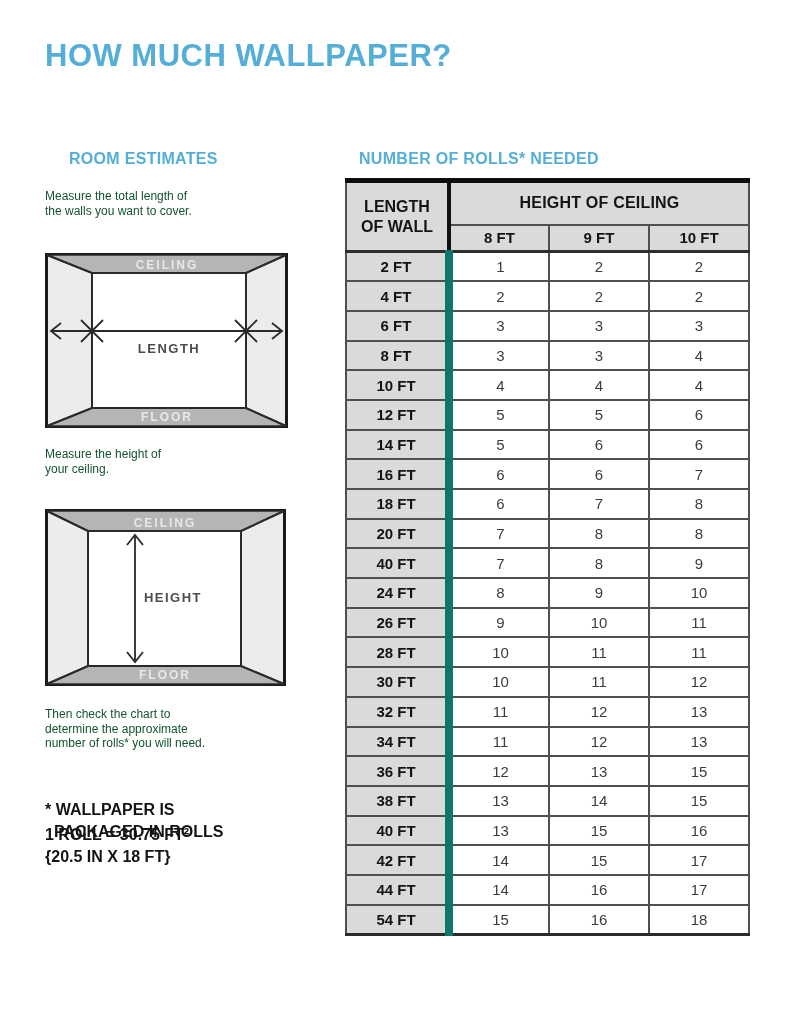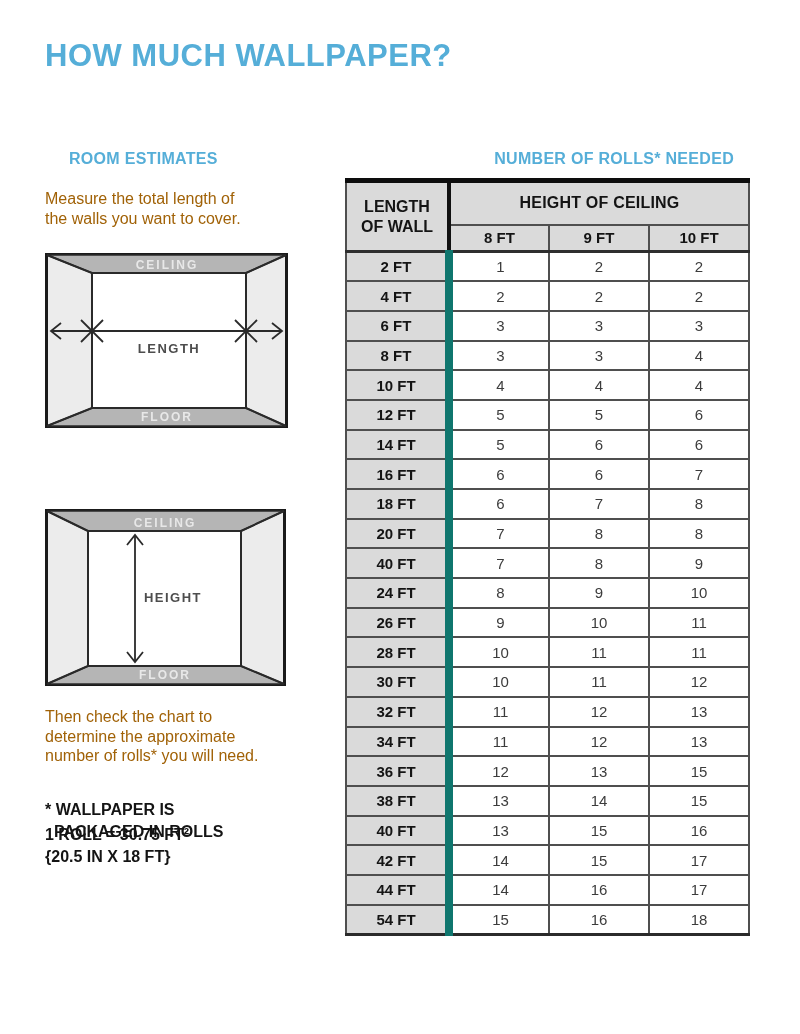--- a/index.html
+++ b/index.html
@@ -11,23 +11,23 @@
     overflow:hidden;
   }
   .title {
     position:absolute; left:45px; top:38px;
     font-size:31px; font-weight:bold; letter-spacing:.5px; color:var(--accent);text-align:right;
   }
   .section-head {
     position:absolute; font-size:16px; font-weight:bold; letter-spacing:.3px; color:var(--accent);
   }
   #room-estimates-heading { left:45px; top:150px;margin-left:24px; }
-  #rolls-needed-heading { left:331px; top:150px; width:403px; text-align:right; }
+  #rolls-needed-heading { left:359px; top:150px; width:403px; text-align:left; }
   .body-text {
-    position:absolute; left:45px; font-size:16px; line-height:1.22; color:#a16207;
+    position:absolute; left:45px; font-size:12px; line-height:1.22; color:#14532d;
     white-space:pre-line;
   }
   #step1 { top:189px; }
   #step2 { top:447px; }
   #step3 { top:707px; }
   .note-text {
     position:absolute; left:45px; font-size:16px; font-weight:bold; color:#141414;
     line-height:1.35; white-space:pre;
   }
   #rolls-note { top:799px; }
@@ -98,20 +98,22 @@
       <polyline points="16,70 6,78 16,86"></polyline>
       <polyline points="227,70 237,78 227,86"></polyline>
       <line x1="36" y1="67" x2="58" y2="89"></line>
       <line x1="36" y1="89" x2="58" y2="67"></line>
       <line x1="190" y1="67" x2="212" y2="89"></line>
       <line x1="190" y1="89" x2="212" y2="67"></line>
     </g>
     <text class="dim-label" x="124" y="100" text-anchor="middle">LENGTH</text>
   </svg>
 
+  <p class="body-text" id="step2">Measure the height of
+your ceiling.</p>
 
   <svg class="diagram" id="diagram-height" width="241" height="177" viewBox="0 0 241 177">
     <g>
       <rect x="1.5" y="1.5" width="238" height="174" fill="#ececec" stroke="#1a1a1a" stroke-width="3"></rect>
       <polygon points="2,2 239,2 196,22 43,22" fill="#b5b5b5" stroke="#2a2a2a" stroke-width="1.6"></polygon>
       <polygon points="2,175 239,175 196,157 43,157" fill="#b5b5b5" stroke="#2a2a2a" stroke-width="1.6"></polygon>
       <rect x="43" y="22" width="153" height="135" fill="#ffffff" stroke="#2a2a2a" stroke-width="2"></rect>
       <line x1="2" y1="2" x2="43" y2="22" stroke="#2a2a2a" stroke-width="2"></line>
       <line x1="239" y1="2" x2="196" y2="22" stroke="#2a2a2a" stroke-width="2"></line>
       <line x1="2" y1="175" x2="43" y2="157" stroke="#2a2a2a" stroke-width="2"></line>

